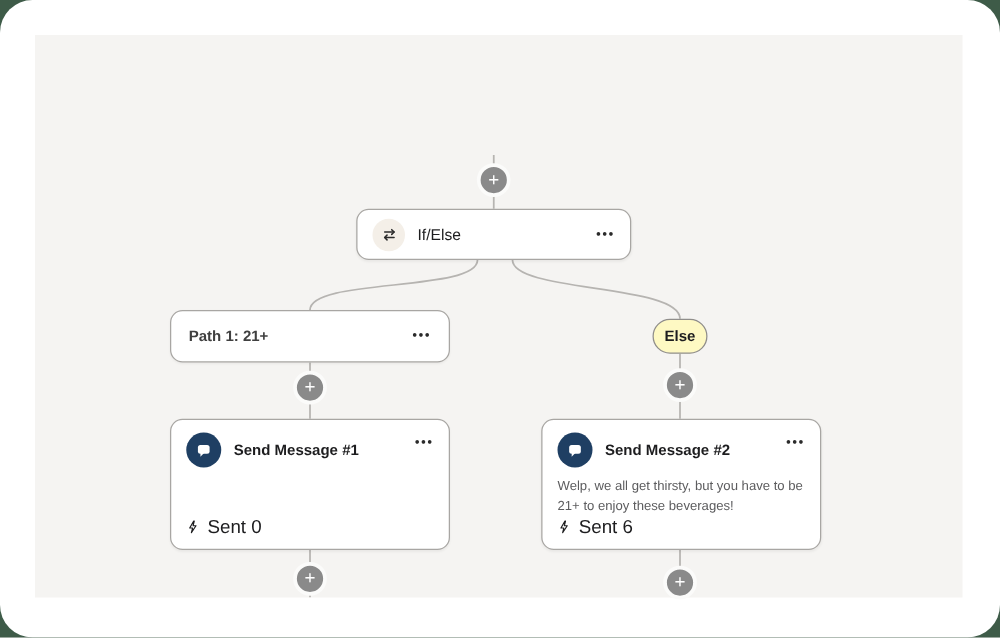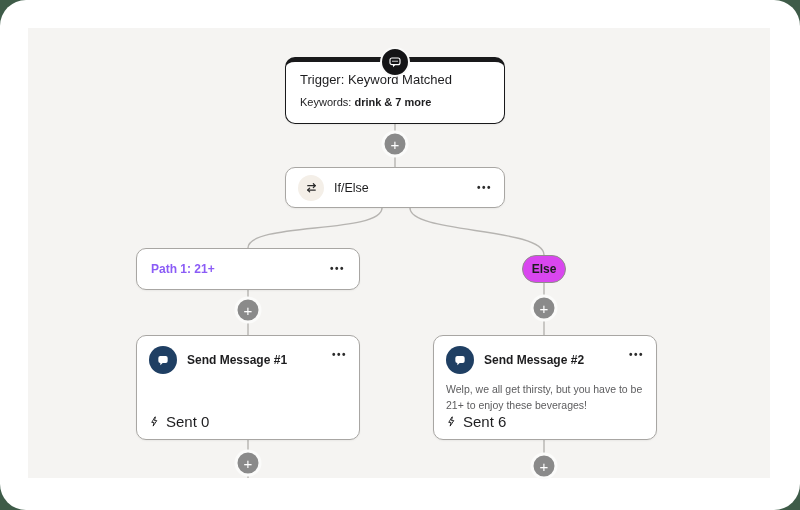--- a/index.html
+++ b/index.html
@@ -54,26 +54,26 @@
   .dots{
     margin-left:auto;font-size:10px;font-weight:700;letter-spacing:1.5px;
     color:#2B2B2B;cursor:pointer;line-height:1;
   }
 
   
   .path1{
     left:108px;top:220px;width:224px;height:42px;
     display:flex;align-items:center;padding:0 14px;
   }
-  .path1-label{font-size:12px;font-weight:600;color:#8b5cf6;}
+  .path1-label{font-size:12px;font-weight:600;color:#404040;}
 
   
   .else-pill{
     position:absolute;left:494px;top:227px;width:44px;height:28px;
-    background:#d946ef;border:1px solid #908E8B;border-radius:14px;
+    background:#fef9c3;border:1px solid #908E8B;border-radius:14px;
     display:flex;align-items:center;justify-content:center;
     font-size:12px;font-weight:600;color:#1D1D1F;box-sizing:border-box;
   }
 
   
   .msg{width:224px;height:105px;padding:10px 12px;}
   .msg1{left:108px;top:307px;}
   .msg2{left:405px;top:307px;}
   .msg-header{display:flex;align-items:center;}
   .msg-icon{
@@ -109,33 +109,20 @@
         <path d="M367 96 V139"></path>
         <path d="M354 180 C354 206 220 194 220 220"></path>
         <path d="M382 180 C382 206 516 199 516 227"></path>
         <path d="M220 262 V307"></path>
         <path d="M516 255 V307"></path>
         <path d="M220 412 V450"></path>
         <path d="M516 412 V450"></path>
       </g>
     </svg>
 
-    <div class="card trigger">
-      <div class="node-badge">
-        <svg width="16" height="16" viewBox="0 0 24 24">
-          <rect x="4.5" y="6" width="15" height="10" rx="3" fill="none" stroke="#fff" stroke-width="1.7"></rect>
-          <path d="M9 15.5 L9 20 L13.5 15.5 Z" fill="#fff"></path>
-          <circle cx="9" cy="11" r="1.1" fill="#fff"></circle>
-          <circle cx="12" cy="11" r="1.1" fill="#fff"></circle>
-          <circle cx="15" cy="11" r="1.1" fill="#fff"></circle>
-        </svg>
-      </div>
-      <div class="trigger-title">Trigger: Keyword Matched</div>
-      <div class="trigger-sub"><span>Keywords:</span>&nbsp;<b>drink &amp; 7 more</b></div>
-    </div>
 
     <div class="plus" style="left:367px;top:116px;">+</div>
 
     <div class="card ifelse">
       <div class="ifelse-icon">
         <svg width="15" height="15" viewBox="0 0 24 24" fill="none" stroke="#2B2B2B" stroke-width="2" stroke-linecap="round" stroke-linejoin="round">
           <path d="M6 9 H18"></path>
             <path d="M15 6 L18 9 L15 12"></path>
           <path d="M18 16 H6"></path>
             <path d="M9 13 L6 16 L9 19"></path>

